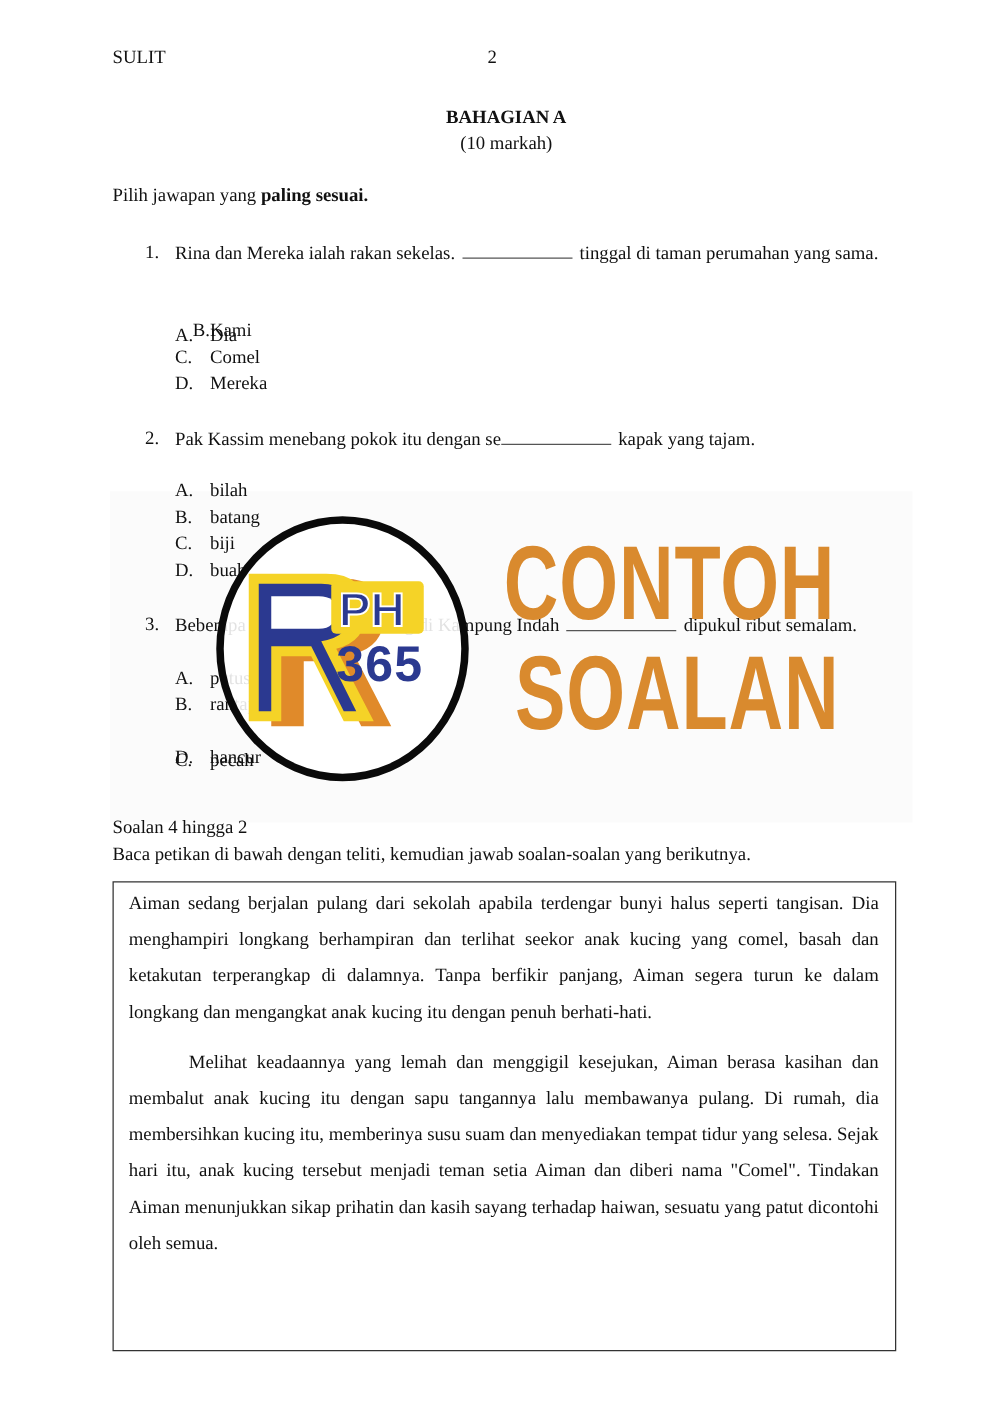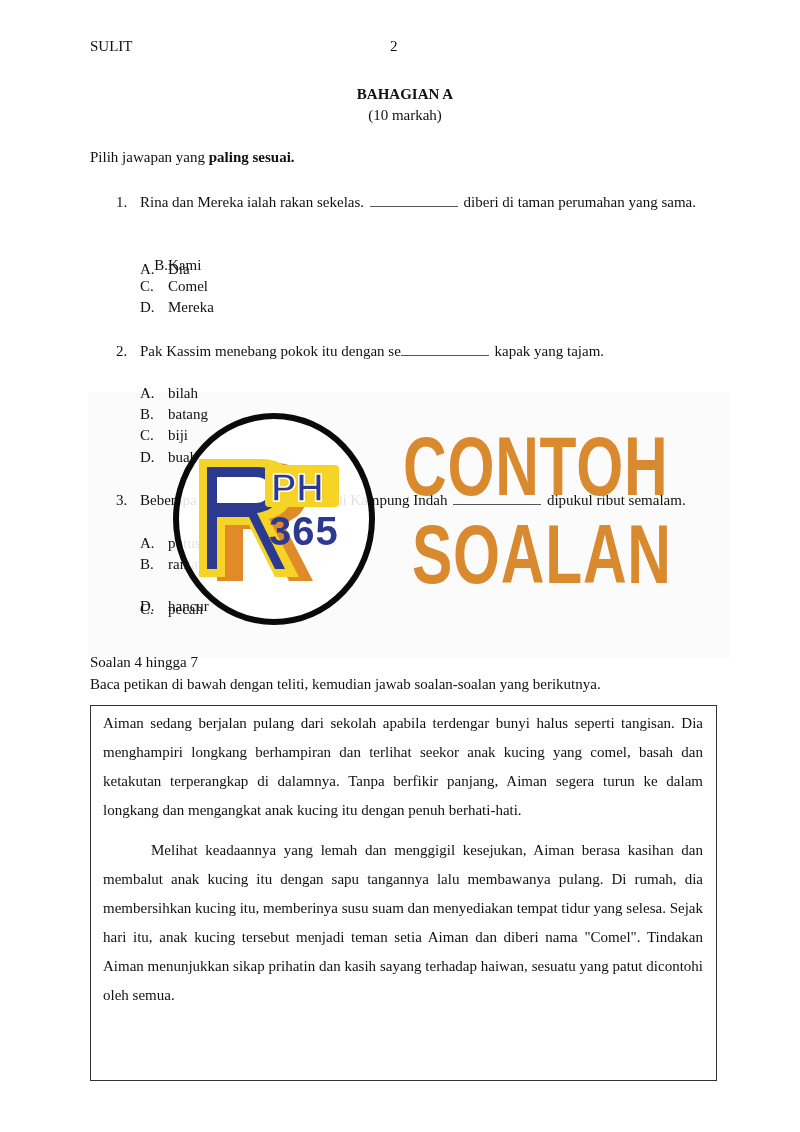--- a/index.html
+++ b/index.html
@@ -62,21 +62,21 @@
 <div class="abs subtitle">(10 markah)</div>
 
 <div class="abs instr">
   <span>Pilih  jawapan yang </span><b>paling sesuai.</b>
 </div>
 
 <div class="band"></div>
 
 <div>
   <span class="q-num" style="left:116px; top:194px;">1.</span>
-  <span class="q-text" style="left:140px; top:194px;"><span>Rina dan Mereka ialah rakan sekelas. </span><span class="blank"></span><span> diberi di taman perumahan yang sama.</span></span>
+  <span class="q-text" style="left:140px; top:194px;"><span>Rina dan Mereka ialah rakan sekelas. </span><span class="blank"></span><span> tinggal di taman perumahan yang sama.</span></span>
   <div class="opt" style="left:140px; top:236px;margin-top:25px;"><span class="lbl">A.</span><span>Dia</span></div>
   <div class="opt" style="left:140px; top:257px;text-align:right;"><span class="lbl">B.</span><span>Kami</span></div>
   <div class="opt" style="left:140px; top:278px;"><span class="lbl">C.</span><span>Comel</span></div>
   <div class="opt" style="left:140px; top:299px;"><span class="lbl">D.</span><span>Mereka</span></div>
 </div>
 
 <div>
   <span class="q-num" style="left:116px; top:343px;">2.</span>
   <span class="q-text" style="left:140px; top:343px;"><span>Pak Kassim menebang pokok itu dengan se</span><span class="blank" style="margin-left:0"></span><span> kapak yang tajam.</span></span>
   <div class="opt" style="left:140px; top:385px;"><span class="lbl">A.</span><span>bilah</span></div>
@@ -107,19 +107,19 @@
 
     <rect x="70" y="10" width="74" height="42" rx="4" fill="#f5d327"></rect>
     <text x="76" y="46" font-family="Liberation Sans, DejaVu Sans, sans-serif" font-weight="bold" font-size="38" fill="#2b3990" stroke="#ffffff" stroke-width="1.5">PH</text>
 
     <text x="74" y="90" font-family="Liberation Sans, DejaVu Sans, sans-serif" font-weight="bold" font-size="40" fill="#2b3990" letter-spacing="1">365</text>
   </svg>
   <div class="wm-word wm-contoh">CONTOH</div>
   <div class="wm-word wm-soalan">SOALAN</div>
 </div>
 
-<div class="abs" style="left:90px; top:654px;">Soalan 4 hingga 7</div>
+<div class="abs" style="left:90px; top:654px;">Soalan 4 hingga 2</div>
 <div class="abs" style="left:90px; top:676px;">Baca petikan di bawah dengan teliti, kemudian jawab soalan-soalan yang berikutnya.</div>
 
 <div class="passage-box">
   <div class="para" style="top:3px;">Aiman sedang berjalan pulang dari sekolah apabila terdengar bunyi halus seperti tangisan. Dia menghampiri longkang berhampiran dan terlihat seekor anak kucing yang comel, basah dan ketakutan terperangkap di dalamnya. Tanpa berfikir panjang, Aiman segera turun ke dalam longkang dan mengangkat anak kucing itu dengan penuh berhati-hati.</div>
   <div class="para indent" style="top:130px;">Melihat keadaannya yang lemah dan menggigil kesejukan, Aiman berasa kasihan dan membalut anak kucing itu dengan sapu tangannya lalu membawanya pulang. Di rumah, dia membersihkan kucing itu, memberinya susu suam dan menyediakan tempat tidur yang selesa. Sejak hari itu, anak kucing tersebut menjadi teman setia Aiman dan diberi nama "Comel". Tindakan Aiman menunjukkan sikap prihatin dan kasih sayang terhadap haiwan, sesuatu yang patut dicontohi oleh semua.</div>
 </div>
 
 </body></html>

